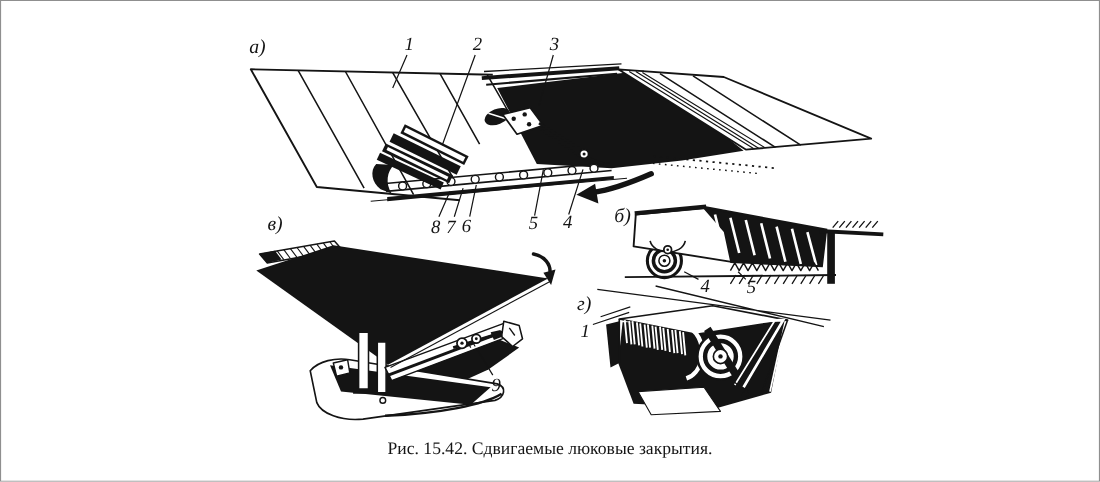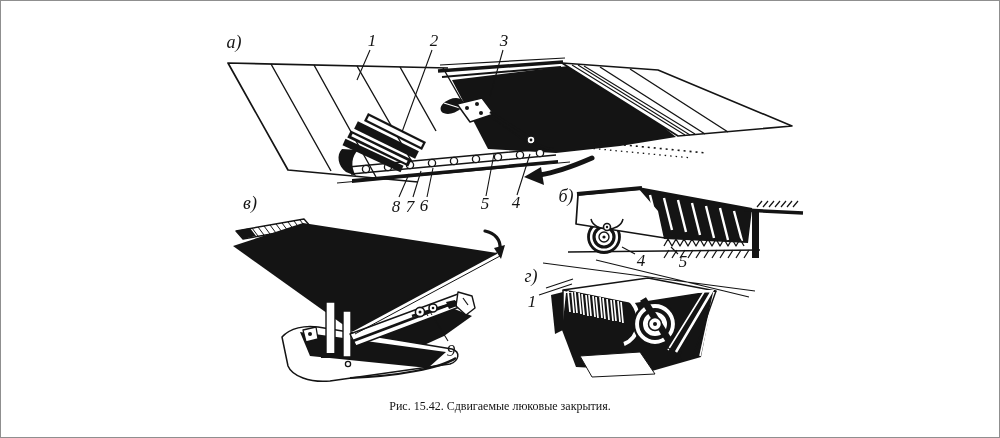--- a/index.html
+++ b/index.html
@@ -10,21 +10,21 @@
   }
   .art{position:absolute;left:0;top:0;}
   .lbl{
     position:absolute;transform:translate(-50%,-50%);
     font-style:italic;font-size:17px;line-height:1;white-space:nowrap;
     color:#141414;
   }
   .sec{font-size:18px;}
   .caption{
     position:absolute;left:50%;top:399px;transform:translateX(-50%);
-    font-size:12px;line-height:1.2;white-space:nowrap;color:#141414;
+    font-size:16px;line-height:1.2;white-space:nowrap;color:#141414;
   }
   
   .s{stroke:#141414;fill:none;stroke-linecap:round;stroke-linejoin:round;}
   .sq{stroke:#141414;fill:none;stroke-linecap:butt;stroke-linejoin:round;}
   .sf{stroke:#141414;fill:#ffffff;stroke-linejoin:round;}
   .k{fill:#141414;stroke:none;}
   .ws{stroke:#ffffff;fill:none;stroke-linecap:butt;}
 </style>
 </head>
 <body>

